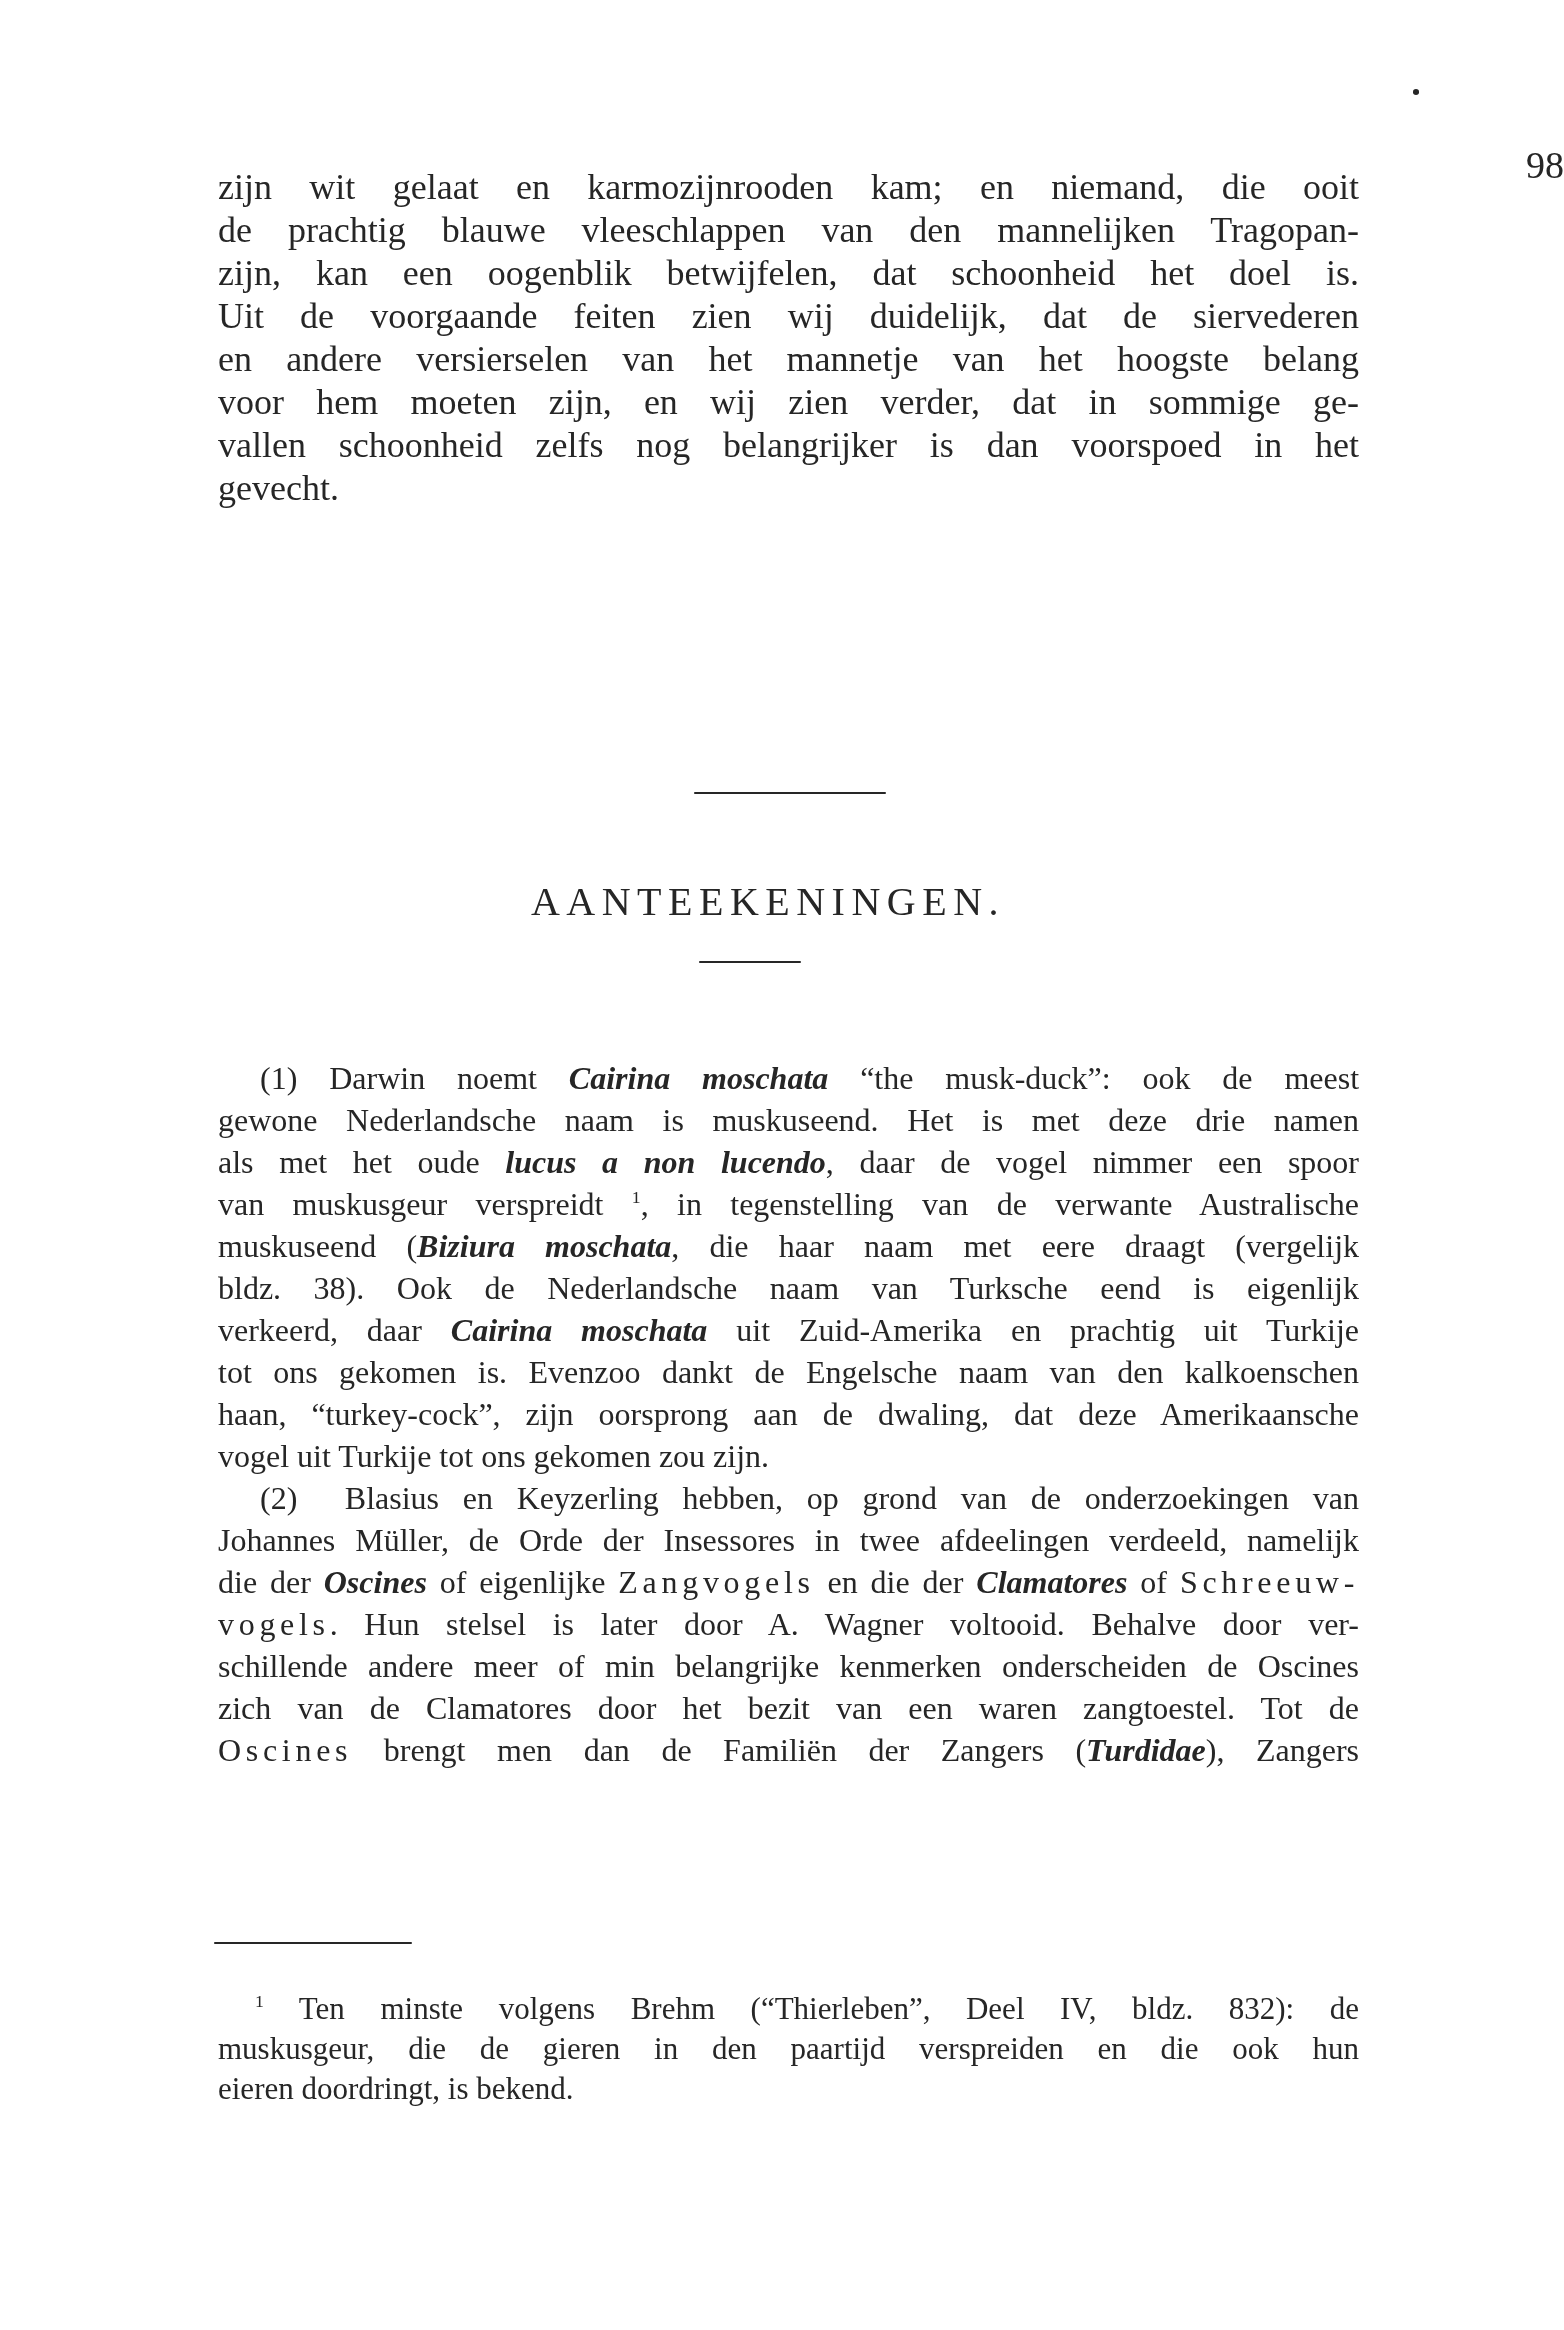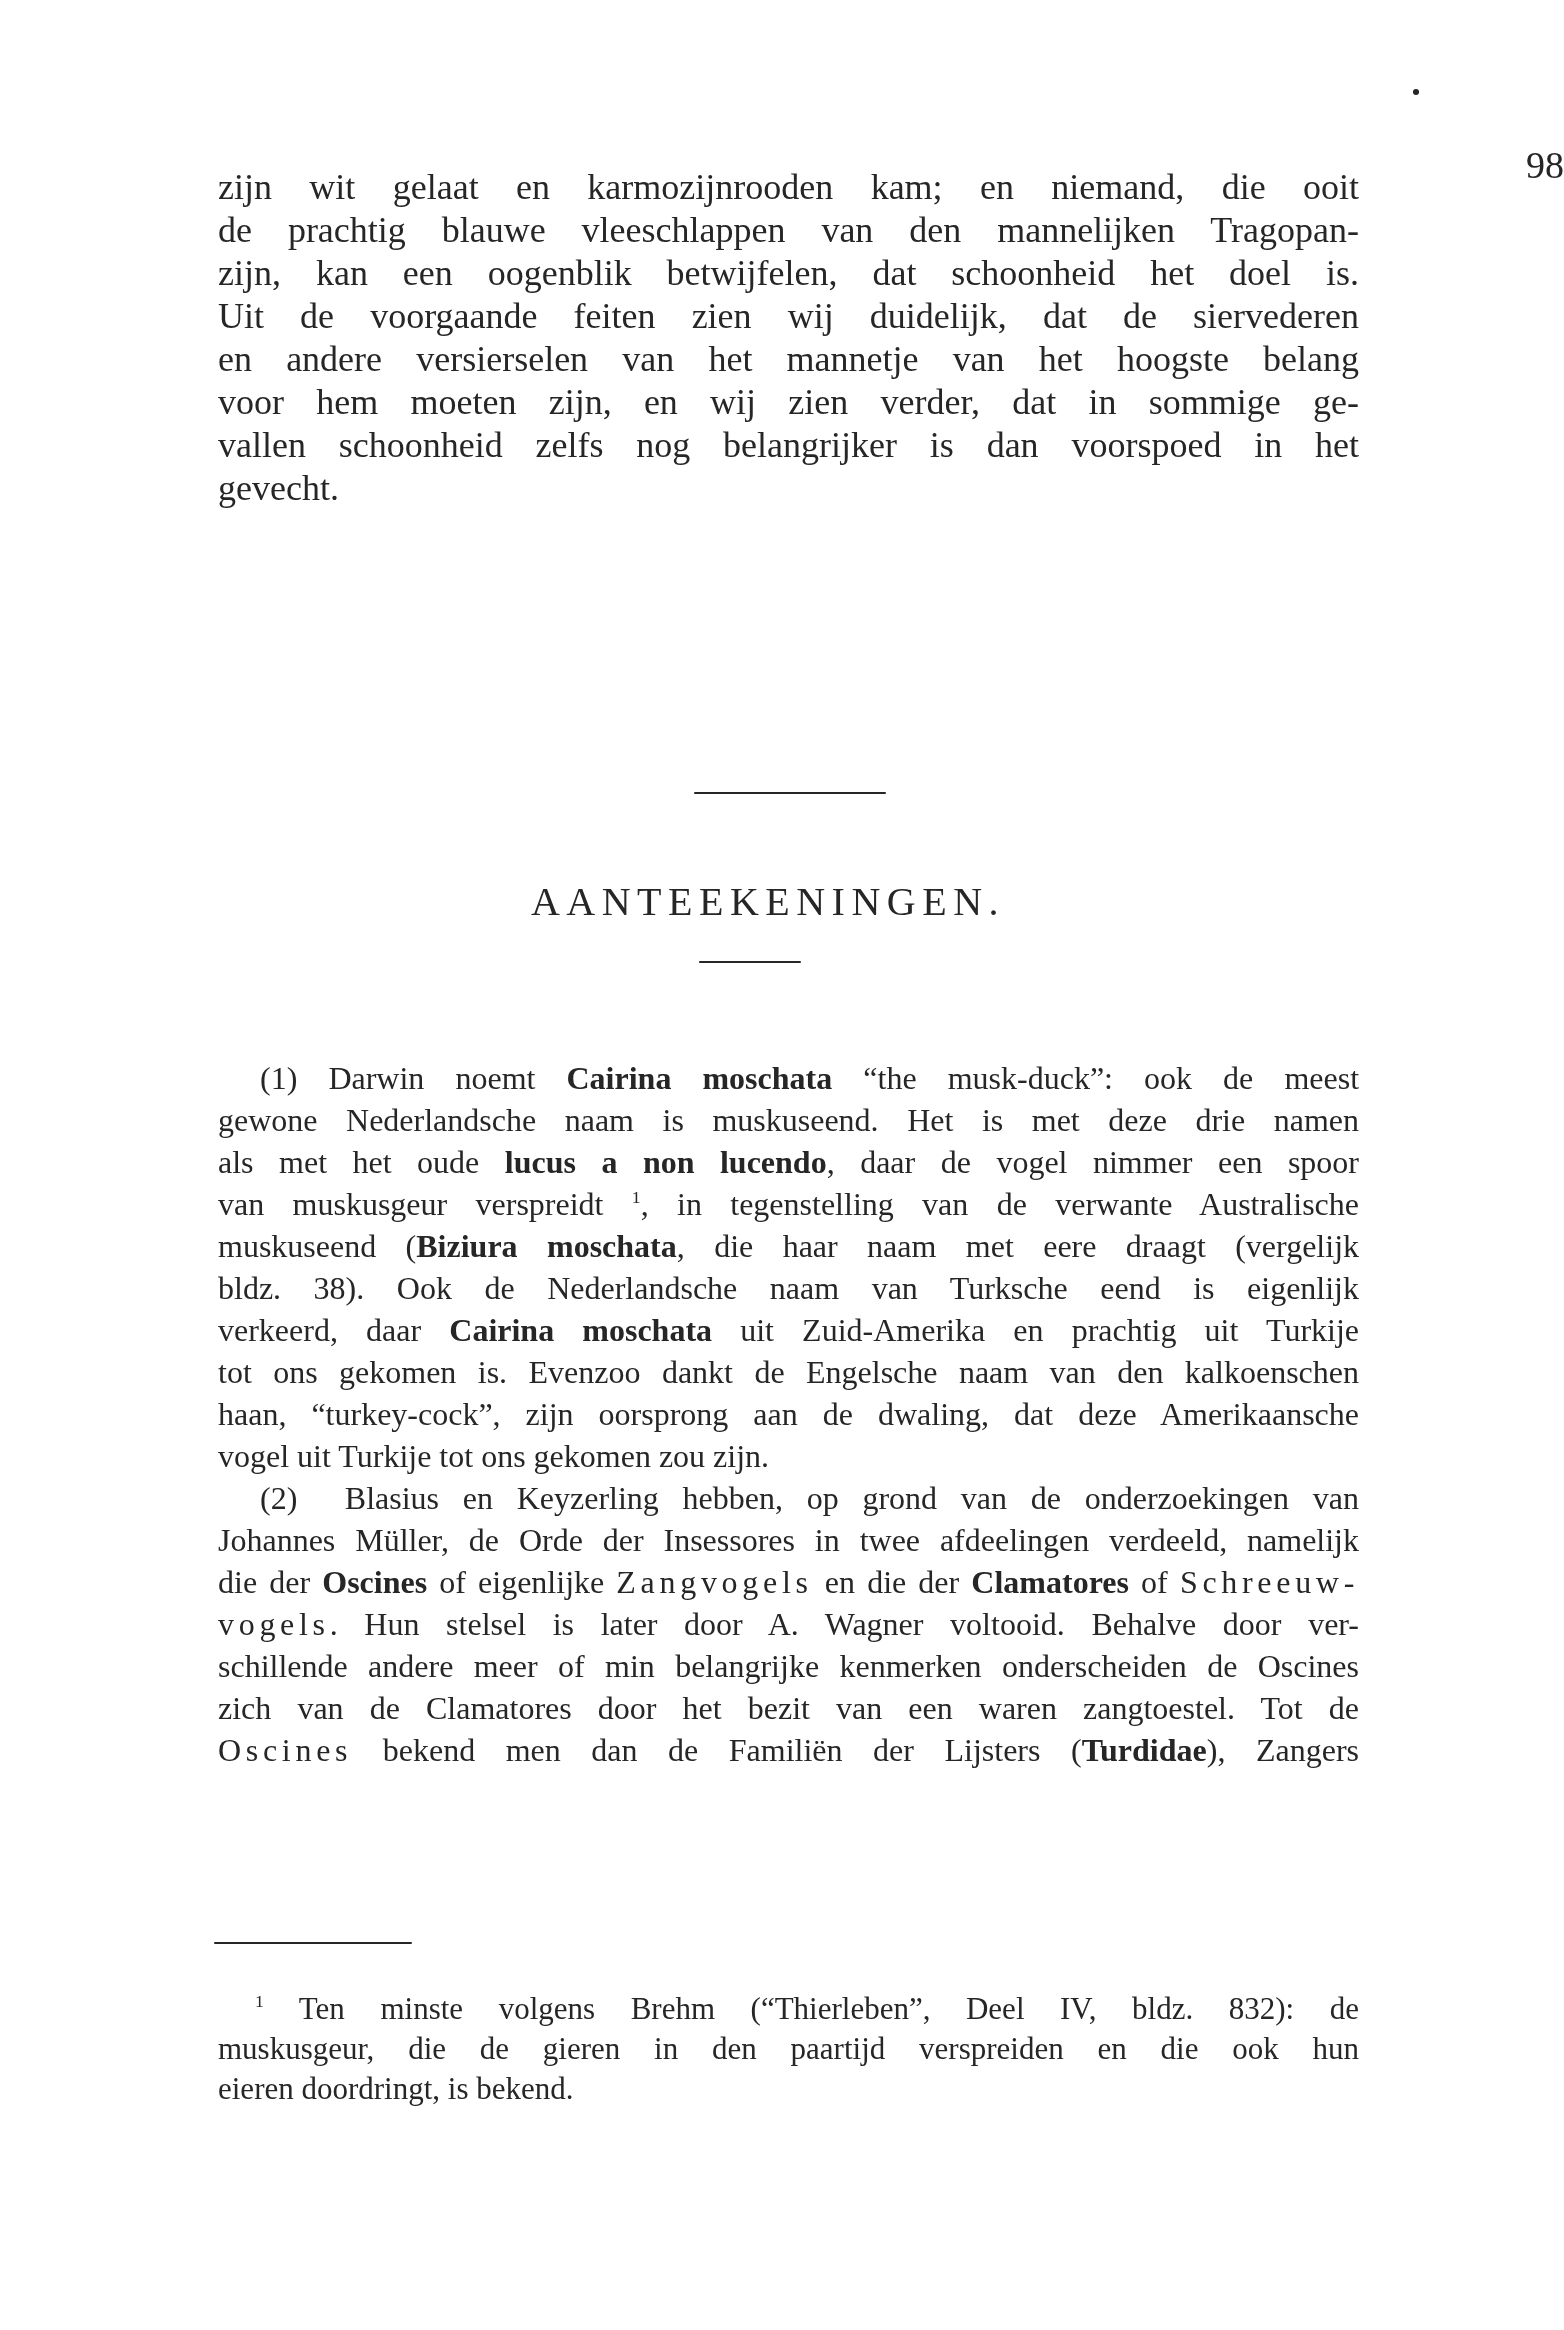--- a/index.html
+++ b/index.html
@@ -16,21 +16,21 @@
   .body-text .line { font-size: 36px; line-height: 43px; height: 43px; }
   .body-text { top: 166px; }
   .rule { position: absolute; height: 2.3px; background: #262626; border-radius: 0.9px; }
   .rule-1 { left: 694px; top: 792px; width: 192px; height: 1.9px; }
   .heading { position: absolute; top: 883px; left: 0; width: 1536px; text-align: center;
              font-size: 40px; letter-spacing: 6.5px; line-height: 37px; }
   .rule-2 { left: 699px; top: 961px; width: 102px; height: 1.9px; }
   .notes { top: 1057px; }
   .notes .line { font-size: 32px; line-height: 42px; height: 42px; }
   .notes .line.indent { padding-left: 42px; box-sizing: border-box; }
-  .it { font-weight: bold; margin-top: 10px; }
+  .it { font-style: italic; font-weight: bold; margin-top: 10px; }
   .sp { letter-spacing: 4.7px; }
   sup.fn { font-size: 17.7px; vertical-align: 12px; line-height: 0; }
   .rule-fn { left: 214px; top: 1942px; width: 198px; height: 2.3px; }
   .footnote { top: 1989px; }
   .footnote .line { font-size: 31px; line-height: 40px; height: 40px; }
   .footnote .line.indent { padding-left: 37px; box-sizing: border-box; }
 </style>
 </head>
 <body>
 
@@ -69,21 +69,21 @@
     <span class="line">tot ons gekomen is. Evenzoo dankt de Engelsche naam van den kalkoenschen</span>
     <span class="line">haan, “turkey-cock”, zijn oorsprong aan de dwaling, dat deze Amerikaansche</span>
     <span class="line last">vogel uit Turkije tot ons gekomen zou zijn.</span>
 
     <span class="line indent"><span>(2)</span>&nbsp; <span>Blasius en Keyzerling hebben, op grond van de onderzoekingen van</span></span>
     <span class="line">Johannes Müller, de Orde der Insessores in twee afdeelingen verdeeld, namelijk</span>
     <span class="line"><span>die der </span><span class="it">Oscines</span><span> of eigenlijke </span><span class="sp">Zangvogels</span><span> en die der </span><span class="it">Clamatores</span><span> of </span><span class="sp">Schreeuw-</span></span>
     <span class="line"><span class="sp">vogels</span><span>. Hun stelsel is later door A. Wagner voltooid. Behalve door ver-</span></span>
     <span class="line">schillende andere meer of min belangrijke kenmerken onderscheiden de Oscines</span>
     <span class="line">zich van de Clamatores door het bezit van een waren zangtoestel. Tot de</span>
-    <span class="line"><span class="sp">Oscines</span><span> bekend men dan de Familiën der Lijsters (</span><span class="it">Turdidae</span><span>), Zangers</span></span>
+    <span class="line"><span class="sp">Oscines</span><span> brengt men dan de Familiën der Zangers (</span><span class="it">Turdidae</span><span>), Zangers</span></span>
   </div>
 
   <div class="rule rule-fn"></div>
 
   <div class="block footnote">
     <span class="line indent"><sup class="fn">1</sup> <span>Ten minste volgens Brehm (“Thierleben”, Deel IV, bldz. 832): de</span></span>
     <span class="line">muskusgeur, die de gieren in den paartijd verspreiden en die ook hun</span>
     <span class="line last">eieren doordringt, is bekend.</span>
   </div>
 

